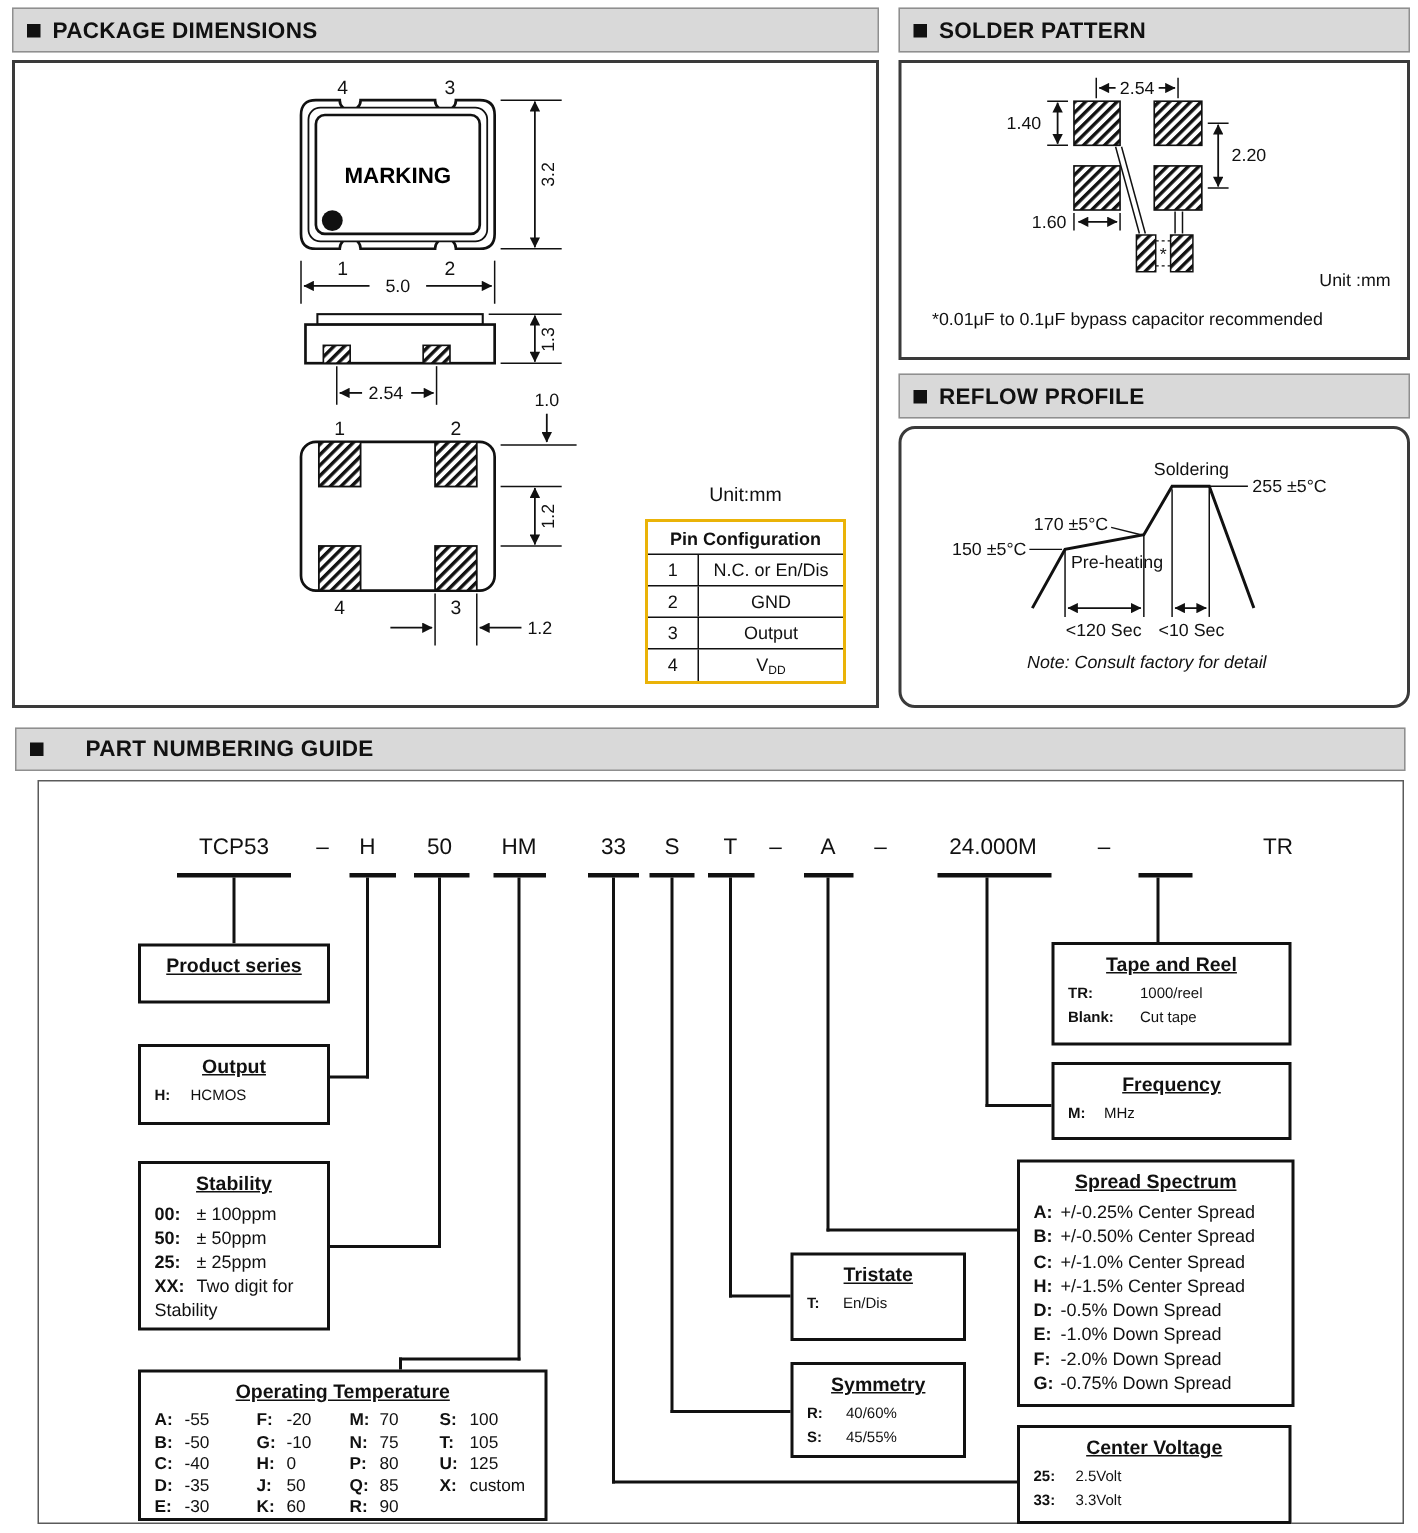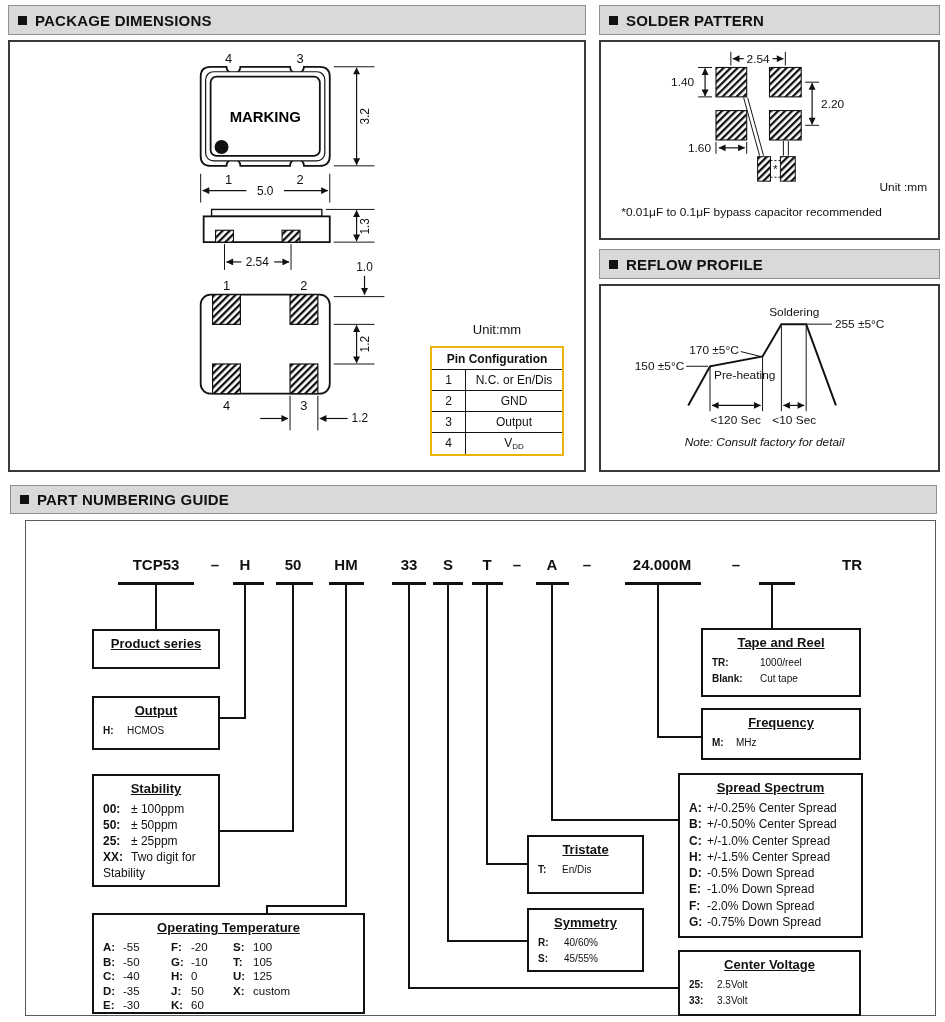--- a/index.html
+++ b/index.html
@@ -21,21 +21,21 @@
   .pt{font-size:13px;fill:#111;}
   
   .pintable{position:absolute;border:2px solid #eab308;background:#fff;box-sizing:border-box;}
   .pt-head{font-weight:bold;font-size:12px;text-align:center;padding:4px 0 3px;}
   .pt-row{display:flex;border-top:1.5px solid #111;}
   .pt-row .c1{width:33px;border-right:1.5px solid #111;text-align:center;font-size:12px;padding:3px 0;}
   .pt-row .c2{flex:1;text-align:center;font-size:12px;padding:3px 0;}
   .sub{font-size:8px;vertical-align:-2px;}
   .unitmm{position:absolute;text-align:center;font-size:13px;}
   
-  .seg{position:absolute;transform:translateX(-50%);font-weight:bold;font-size:15px;white-space:nowrap;}
+  .seg{position:absolute;transform:translateX(-50%);font-weight:normal;font-size:15px;white-space:nowrap;}
   .segu{position:absolute;height:3px;background:#111;}
   .cline{position:absolute;background:#111;}
   .box{position:absolute;border:2px solid #111;background:#fff;box-sizing:border-box;padding:5px 9px;}
   .box .ttl{font-weight:bold;font-size:13px;text-align:center;text-decoration:underline;
             margin-bottom:5px;white-space:nowrap;}
   .kv{font-size:10px;line-height:16px;white-space:nowrap;}
   .kvk{font-weight:bold;display:inline-block;min-width:24px;}
   .box.st .kv{font-size:12px;line-height:16px;}
   .box.st .kvk{min-width:28px;}
   .box.sp .kv{font-size:12px;line-height:16.3px;}
@@ -57,21 +57,21 @@
   <span class="bt">PACKAGE DIMENSIONS</span>
 </div>
 <div class="bar" style="left:599px;top:5px;width:341px;height:30px;">
   <span class="sq"></span>
   <span class="bt">SOLDER PATTERN</span>
 </div>
 <div class="bar" style="left:599px;top:249px;width:341px;height:30px;">
   <span class="sq"></span>
   <span class="bt">REFLOW PROFILE</span>
 </div>
-<div class="bar" style="left:10px;top:485px;width:927px;height:29px;">
+<div class="bar" style="left:10px;top:485px;width:927px;height:29px;gap:20px;">
   <span class="sq"></span>
   <span class="bt">PART NUMBERING GUIDE</span>
 </div>
 
 <div class="panel" style="left:8px;top:40px;width:578px;height:432px;">
   <svg width="574" height="428" viewBox="0 0 578 432" preserveAspectRatio="none">
     <defs>
       <pattern id="hatch" width="5" height="5" patternUnits="userSpaceOnUse" patternTransform="rotate(45)">
         <rect width="5" height="5" fill="#fff"></rect>
         <rect width="2.3" height="5" fill="#111"></rect>
@@ -234,21 +234,21 @@
       <rect x="181" y="117" width="15" height="25" fill="url(#hatch)" stroke="#111" stroke-width="1"></rect>
       <line class="xl" x1="171" y1="121" x2="181" y2="121" stroke-dasharray="2,2"></line>
       <line class="xl" x1="171" y1="138" x2="181" y2="138" stroke-dasharray="2,2"></line>
       <text class="dt" x="176" y="134" text-anchor="middle" font-size="10">*</text>
     </g>
     <text class="dt" x="305" y="152" text-anchor="middle" font-size="12">Unit :mm</text>
     <text class="dt" x="152" y="178" text-anchor="middle" font-size="11.5">*0.01μF to 0.1μF bypass capacitor recommended</text>
   </svg>
 </div>
 
-<div class="panel" style="left:599px;top:284px;width:341px;height:188px;">
+<div class="panel" style="left:599px;top:284px;width:341px;height:188px;border-radius:11px;">
   <svg width="337" height="184" viewBox="0 0 340 188" preserveAspectRatio="none">
     <g>
       <polyline points="88,122 110,82 163,72 182,39 207,39 237,122" fill="none" stroke="#111" stroke-width="2"></polyline>
       <line class="xl" x1="110" y1="82" x2="110" y2="128"></line>
       <line class="xl" x1="163" y1="72" x2="163" y2="128"></line>
       <line class="xl" x1="182" y1="41" x2="182" y2="128"></line>
       <line class="xl" x1="207" y1="41" x2="207" y2="128"></line>
     </g>
     <g>
       <line class="dl" x1="112" y1="122" x2="161" y2="122" marker-start="url(#ah)" marker-end="url(#ah)"></line>
@@ -348,20 +348,27 @@
         <div class="kv"><span class="kvk">D:</span><span class="kvv">-35</span></div>
         <div class="kv"><span class="kvk">E:</span><span class="kvv">-30</span></div>
       </div>
     <div class="col col2">
         <div class="kv"><span class="kvk">F:</span><span class="kvv">-20</span></div>
         <div class="kv"><span class="kvk">G:</span><span class="kvv">-10</span></div>
         <div class="kv"><span class="kvk">H:</span><span class="kvv">0</span></div>
         <div class="kv"><span class="kvk">J:</span><span class="kvv">50</span></div>
         <div class="kv"><span class="kvk">K:</span><span class="kvv">60</span></div>
       </div>
+    <div class="col col3">
+        <div class="kv"><span class="kvk">M:</span><span class="kvv">70</span></div>
+        <div class="kv"><span class="kvk">N:</span><span class="kvv">75</span></div>
+        <div class="kv"><span class="kvk">P:</span><span class="kvv">80</span></div>
+        <div class="kv"><span class="kvk">Q:</span><span class="kvv">85</span></div>
+        <div class="kv"><span class="kvk">R:</span><span class="kvv">90</span></div>
+      </div>
     <div class="col col4">
         <div class="kv"><span class="kvk">S:</span><span class="kvv">100</span></div>
         <div class="kv"><span class="kvk">T:</span><span class="kvv">105</span></div>
         <div class="kv"><span class="kvk">U:</span><span class="kvv">125</span></div>
         <div class="kv"><span class="kvk">X:</span><span class="kvv">custom</span></div>
       </div>
   </div>
 </div>
 
 <div class="box" style="left:527px;top:835px;width:117px;height:59px;">

